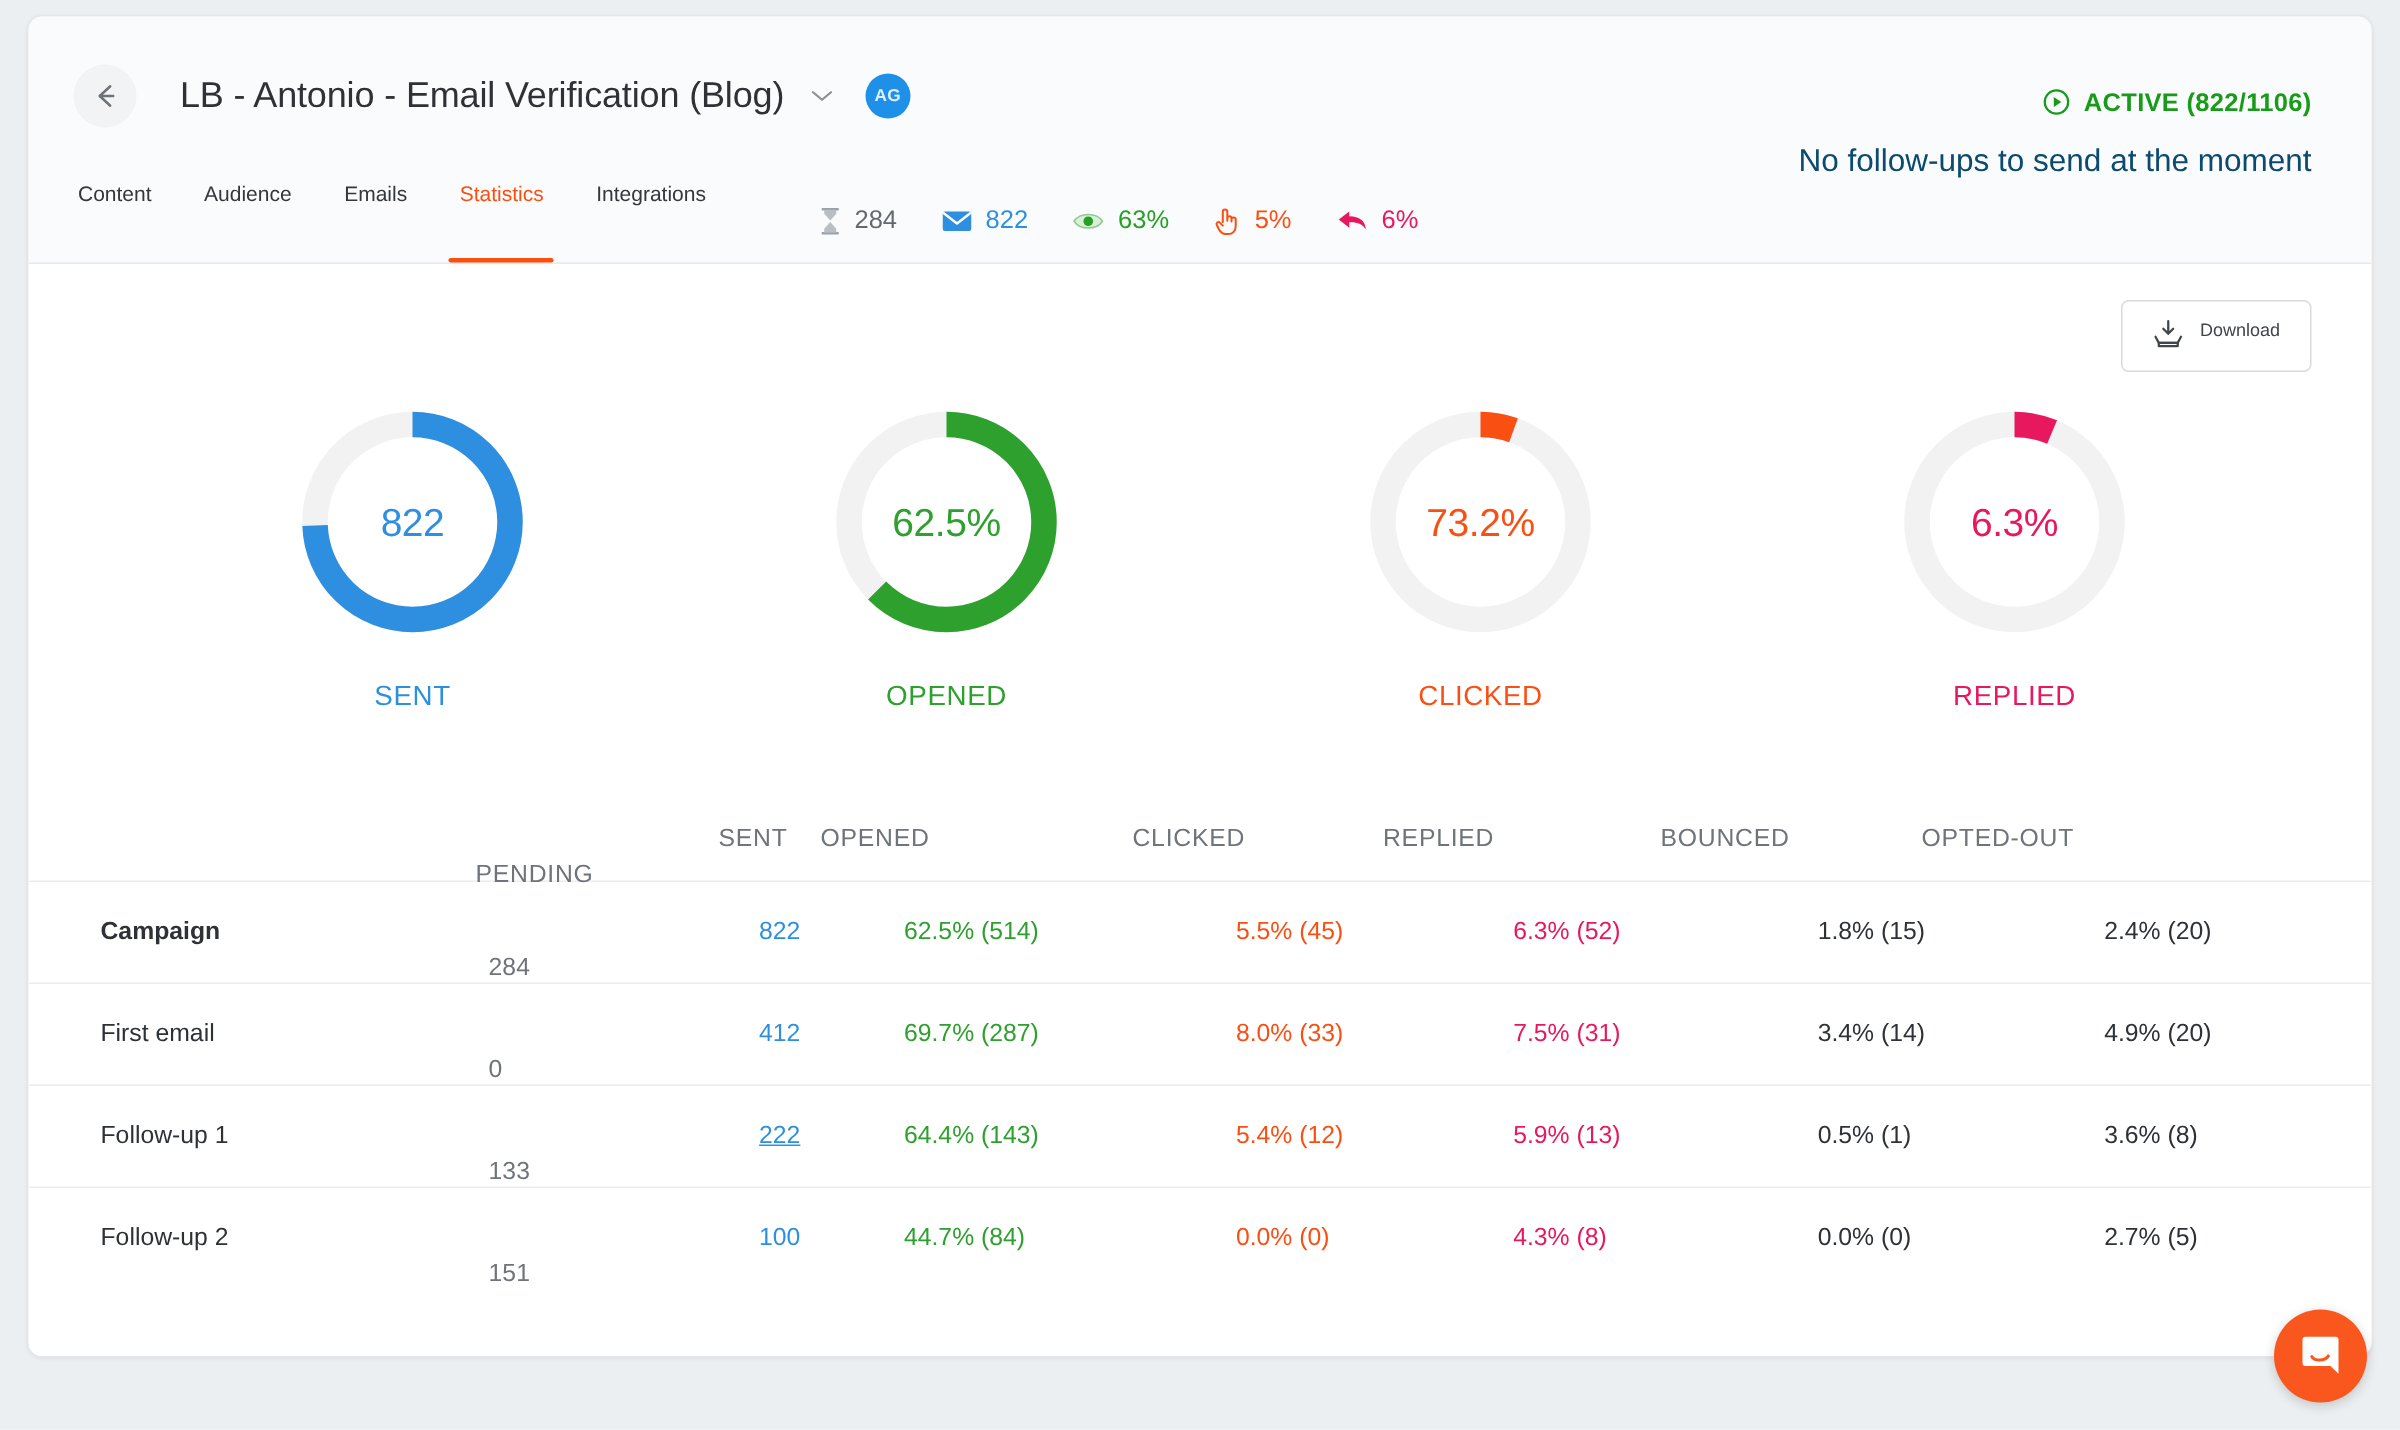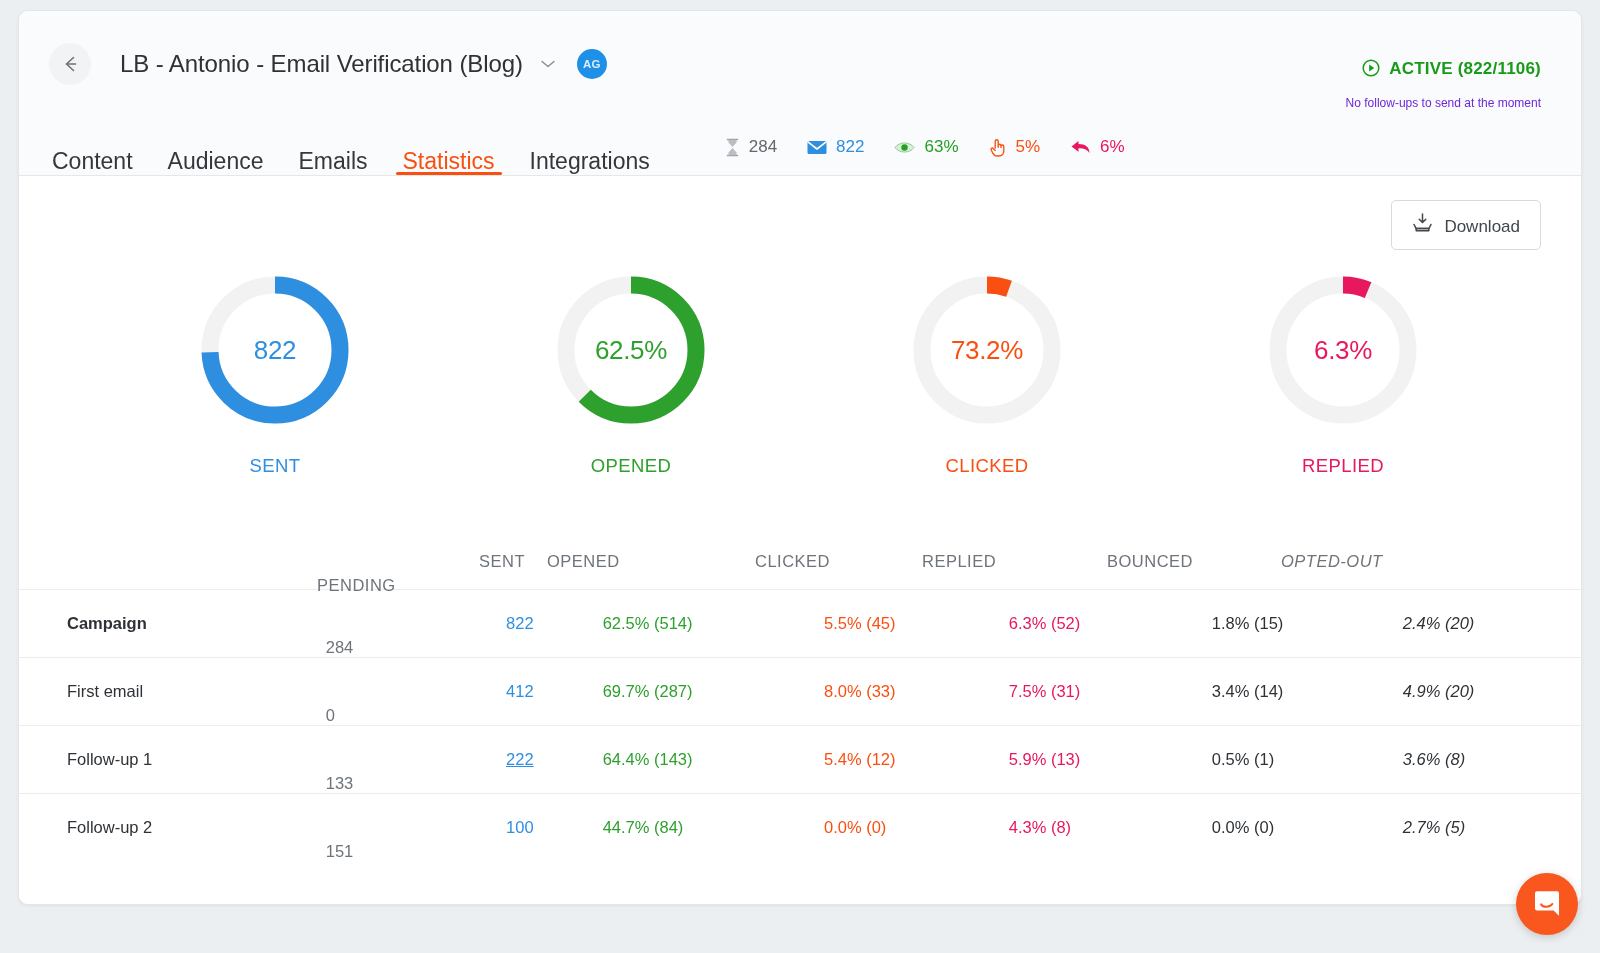--- a/index.html
+++ b/index.html
@@ -59,33 +59,33 @@
   .status-area {
     position: absolute; right: 40px; top: 48px;
     text-align: right;
   }
   .status-line {
     display: flex; align-items: flex-start; justify-content: flex-end;
     color: #189b18; font-size: 17px; font-weight: 600; letter-spacing: .2px;
   }
   .status-line .play { margin-right: 9px; display:flex; }
   .status-sub {
-    margin-top: 17px; color: #6d28d9; font-size: 12px; font-weight: 400;
+    margin-top: 17px; color: #0c4a6e; font-size: 21px; font-weight: 400;
   }
 
   
   .tabrow {
     display: flex; align-items: center;
     padding-left: 33px; height: 60px;
     position: absolute; bottom: 0; left: 0; right: 0;
   }
   .tab {
-    font-size: 23px; color: #33383d; cursor: pointer;
+    font-size: 14px; color: #33383d; cursor: pointer;
     margin-right: 35px; position: relative; height: 60px;
-    display: flex; align-items: flex-end; padding-top: 6px;
+    display: flex; align-items: flex-start; padding-top: 6px;
   }
   .tab.active { color: #f94f10; }
   .tab.active::after {
     content: ""; position: absolute; left: -7px; right: -7px; bottom: 0;
     height: 3px; background: #f94f10; border-radius: 2px;
   }
   .hstats {
     display: flex; align-items: center; margin-left: 40px; padding-top: 4px;
   }
   .hstat {
@@ -96,24 +96,24 @@
   .hs-pending { color: #63686e; }
   .hs-sent { color: #2e8fe0; }
   .hs-opened { color: #25a025; }
   .hs-clicked { color: #fa4f12; }
   .hs-replied { color: #e8185f; }
 
   
   .body { position: relative; height: 729px; background: #fff; }
   .dl-wrap { display: flex; justify-content: flex-end; padding: 24px 40px 0 0; }
   .dl-btn {
-    display: flex; align-items: flex-end; gap: 11px;
+    display: flex; align-items: flex-start; gap: 11px;
     border: 1px solid #d8dadd; border-radius: 5px;
     background: #fff; padding: 12px 20px;
-    font-size: 17px; color: #41464b; cursor: pointer;
+    font-size: 12px; color: #41464b; cursor: pointer;
   }
 
   
   .donuts {
     display: flex; margin-top: 22px; padding: 0 60px 0 78px;
   }
   .donut-cell { flex: 1; display: flex; flex-direction: column; align-items: center; }
   .donut { position: relative; width: 156px; height: 156px; }
   .donut svg { display: block; transform: rotate(-90deg); }
   .donut-val {
@@ -136,21 +136,21 @@
   .trow.divider { border-top: 1px solid #ececec; gap: 36px; }
   .c-name { width: 250px; font-size: 16.5px; color: #2e3236; }
   .c-name.bold { font-weight: 700; }
   .col { font-size: 16.5px; }
   .w-pending { width: 162px; margin-top: 48px; }
   .w-sent { width: 68px; }
   .w-opened { width: 208px; }
   .w-clicked { width: 167px; }
   .w-replied { width: 165px; }
   .w-bounced { width: 174px; margin-left: 20px; }
-  .w-opted { width: 200px; font-style: italic; }
+  .w-opted { width: 200px; }
   .v-pending { color: #6e747a; }
   .v-sent { color: #2e8fe0; cursor: pointer; }
   .v-sent.ul { text-decoration: underline; }
   .v-opened { color: #2ea02e; }
   .v-clicked { color: #fa4f12; }
   .v-replied { color: #e8185f; }
   .v-plain { color: #2e3236; }
 
   
   .intercom {

